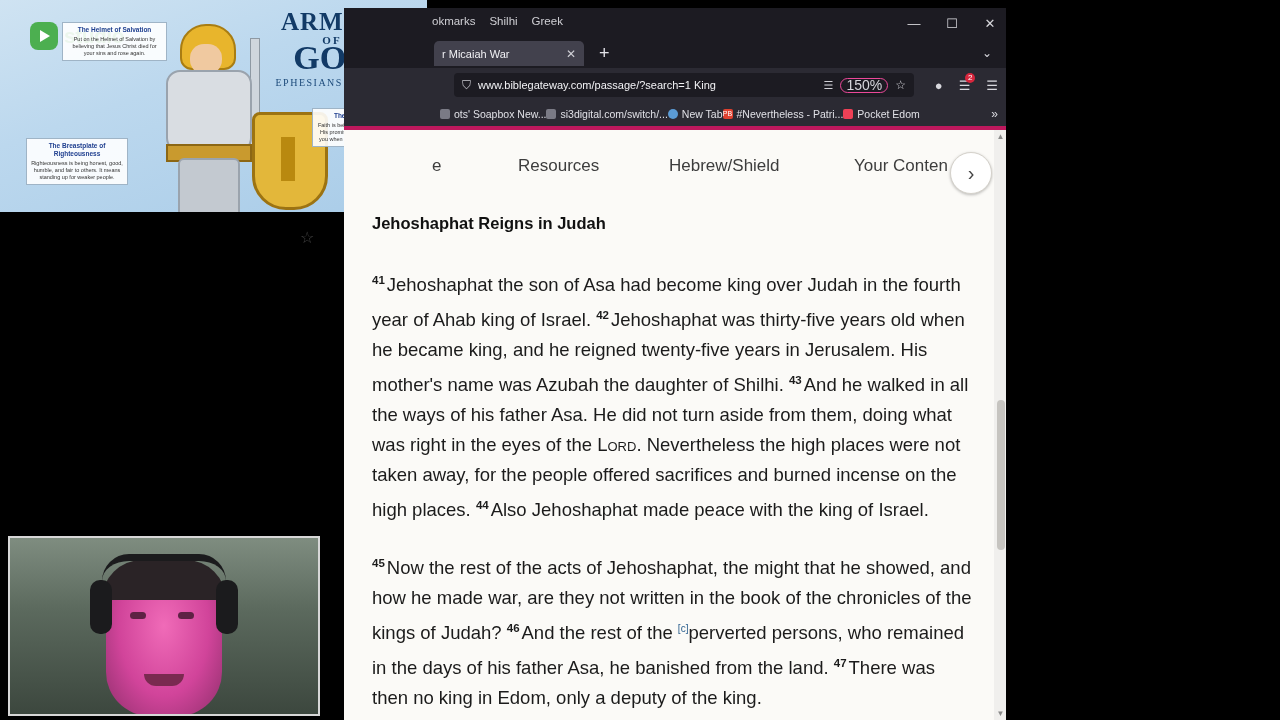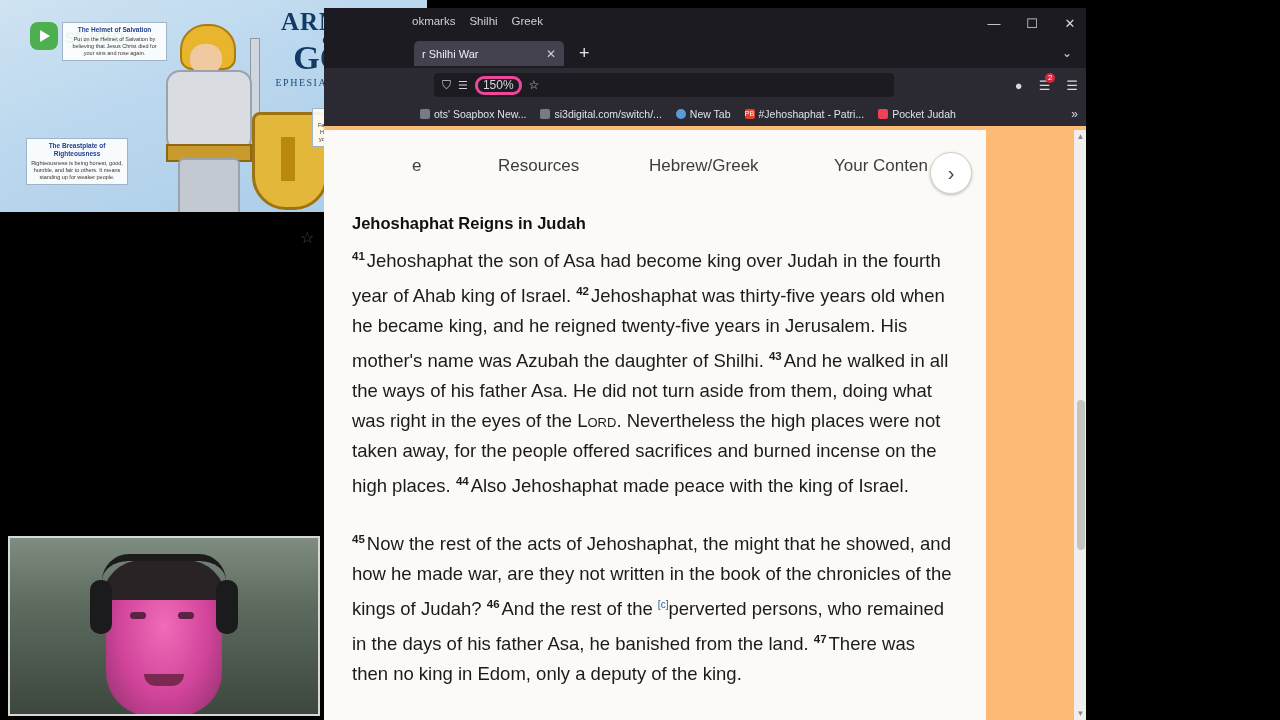--- a/index.html
+++ b/index.html
@@ -94,23 +94,23 @@
   .aog-box .hd {
     color: #1f3f8f; font-weight: bold; font-size: 6.5px; display:block; margin-bottom: 2px;
   }
   .aog-box.b1 { left: 62px; top: 22px; width: 95px; }
   .aog-box.b2 { left: 26px; top: 138px; width: 92px; }
   .aog-box.b3 { left: 312px; top: 108px; width: 92px; }
 
   
   .browser {
     position: absolute;
-    left: 324px; top: 8px;
-    width: 762px; height: 712px;
-    background: #fdba74;
+    left: 344px; top: 8px;
+    width: 662px; height: 712px;
+    background: #be185d;
     overflow: hidden;
   }
   .titlebar {
     position: relative;
     height: 30px;
     background: #1c1b22;
   }
   .menubar {
     position: absolute; left: 0; top: 7px;
     display: flex; gap: 14px;
@@ -162,41 +162,41 @@
     display: flex; align-items: center;
     padding: 0 8px;
     box-sizing: border-box;
     color: #e6e6eb; font-size: 11px;
     gap: 7px;
   }
   .urlbar .shield { color: #c8c8cf; font-size: 12px; }
   .urlbar .url { color: #f2f2f5; white-space: nowrap; overflow: hidden; flex:1; }
   .urlbar .reader { color: #d0d0d6; font-size: 11px; }
   .urlbar .zoom {
-    color: #d6d6dc; font-size: 12px; border: 3px solid #ec4899;
+    color: #d6d6dc; font-size: 14px; border: 1px solid #ec4899;
     border-radius: 9px; padding: 0 5px; line-height: 13px;
   }
   .urlbar .star { color: #d0d0d6; font-size: 12px; }
   .nav-right {
     position: absolute; right: 8px; top: 0; height: 34px;
     display: flex; align-items: center; gap: 16px;
     color: #d8d8de; font-size: 13px;
   }
   .pocket-badge {
     position: relative;
   }
   .pocket-badge .dot {
     position: absolute; right: -5px; top: -5px;
     background: #d7263d; color: #fff;
     font-size: 8px; border-radius: 7px; padding: 0 3px; line-height: 10px;
   }
 
   .bookmarks {
     position: relative; height: 24px; background: #2b2a33;
-    display: flex; align-items: center; gap: 14px;
+    display: flex; align-items: center; 
     padding-left: 96px;
     color: #e0e0e6; font-size: 10.5px;
     box-sizing: border-box;
   }
   .bm { display: flex; align-items: center; gap: 4px; white-space: nowrap; }
   .bm .fav { width: 10px; height: 10px; border-radius: 2px; background: #7a7a85; display:inline-block; }
   .bm .fav.globe { border-radius: 50%; background: #5b9bd5; }
   .bm .fav.red { background: #e0412f; color:#fff; font-size:7px; text-align:center; line-height:10px;}
   .bm .fav.pink { background: #ef4056; }
   .bm-chev { position: absolute; right: 8px; color: #dcdce2; font-size: 12px; }
@@ -231,21 +231,21 @@
   }
 
   .passage {
     position: absolute; left: 0; top: 72px;
     width: 662px; height: 518px;
     padding: 12px 30px 0 28px;
     box-sizing: border-box;
     color: #1a1a1a;
   }
   .passage h3 {
-    margin: 0 0 8px 0;
+    margin: 0 0 32px 0;
     font-size: 16.5px;
     font-family: "Liberation Sans", sans-serif;
     font-weight: bold;
     color: #111;
   }
   .passage p {
     margin: 0 0 22px 0;
     font-size: 18.5px;
     line-height: 30px;
     color: #1b1b1b;
@@ -384,30 +384,31 @@
       </div>
       <div class="winbtns">
         <span class="winbtn">—</span>
         <span class="winbtn">☐</span>
         <span class="winbtn">✕</span>
       </div>
     </div>
 
     <div class="tabstrip">
       <div class="tab">
-        <span class="label">r Shilhi War</span>
+        <span class="label">r Micaiah War</span>
         <span class="x">✕</span>
       </div>
       <div class="newtab">+</div>
       <div class="tablist-chev">⌄</div>
     </div>
 
     <div class="navbar">
       <div class="urlbar">
         <span class="shield">⛉</span>
+        <span class="url">www.biblegateway.com/passage/?search=1 King</span>
         <span class="reader">☰</span>
         <span class="zoom">150%</span>
         <span class="star">☆</span>
       </div>
       <div class="nav-right">
         <span>●</span>
         <span class="pocket-badge">
           <span>☰</span>
           <span class="dot">2</span>
         </span>
@@ -423,35 +424,35 @@
       <span class="bm">
         <span class="fav"></span>
         <span>si3digital.com/switch/...</span>
       </span>
       <span class="bm">
         <span class="fav globe"></span>
         <span>New Tab</span>
       </span>
       <span class="bm">
         <span class="fav red">PB</span>
-        <span>#Jehoshaphat - Patri...</span>
+        <span>#Nevertheless - Patri...</span>
       </span>
       <span class="bm">
         <span class="fav pink"></span>
-        <span>Pocket Judah</span>
+        <span>Pocket Edom</span>
       </span>
       <span class="bm-chev">»</span>
     </div>
 
     <div class="page">
 
       <div class="site-nav">
         <span class="item i0">e</span>
         <span class="item i1">Resources</span>
-        <span class="item i2">Hebrew/Greek</span>
+        <span class="item i2">Hebrew/Shield</span>
         <span class="item i3">Your Conten</span>
         <span class="nav-arrow">›</span>
       </div>
 
       <div class="passage">
         <h3>Jehoshaphat Reigns in Judah</h3>
 
         <p>
           <span class="vnum">41</span><span>Jehoshaphat the son of Asa had become king over Judah in the fourth year of Ahab king of Israel. </span><span class="vnum">42</span><span>Jehoshaphat </span><span class="it">was</span><span> thirty-five years old when he became king, and he reigned twenty-five years in Jerusalem. His mother's name </span><span class="it">was</span><span> Azubah the daughter of Shilhi. </span><span class="vnum">43</span><span>And he walked in all the ways of his father Asa. He did not turn aside from them, doing </span><span class="it">what was</span><span> right in the eyes of the </span><span class="sc">Lord</span><span>. Nevertheless the high places were not taken away, </span><span class="it">for</span><span> the people offered sacrifices and burned incense on the high places. </span><span class="vnum">44</span><span>Also Jehoshaphat made peace with the king of Israel.</span>
         </p>

